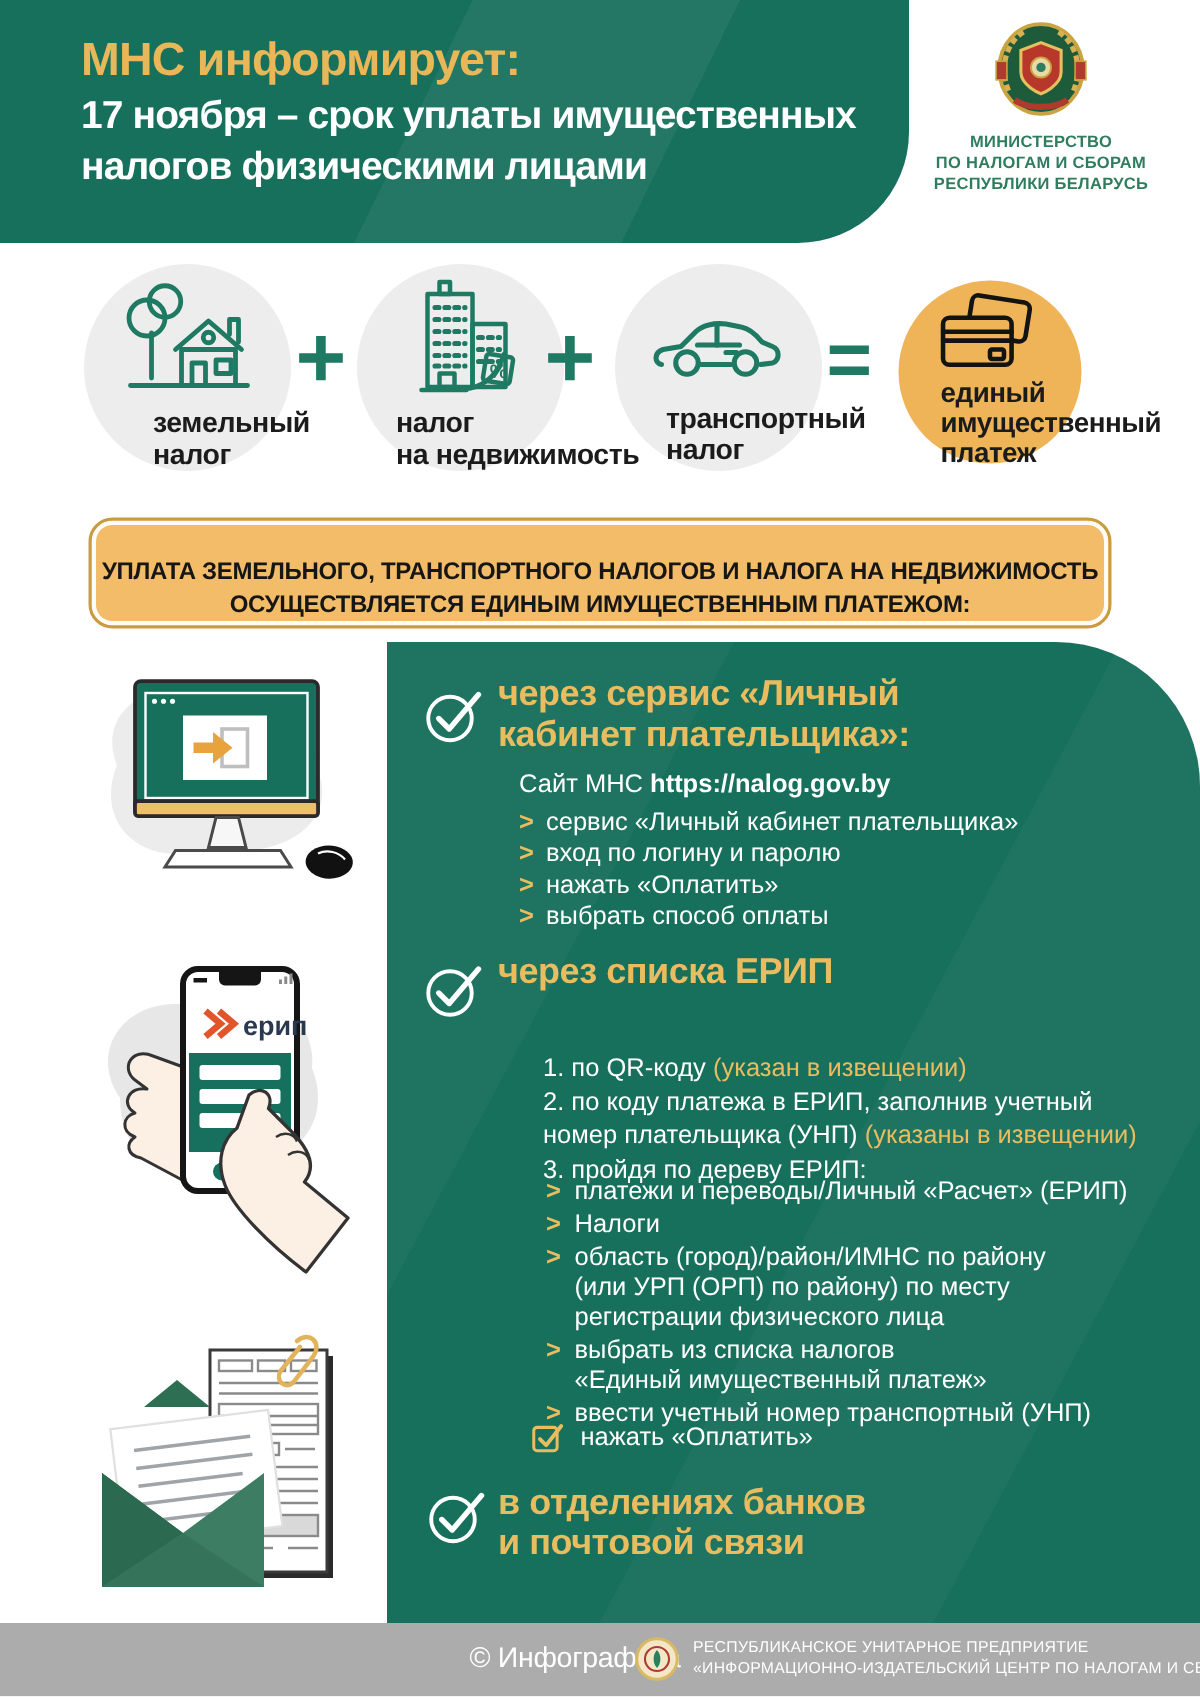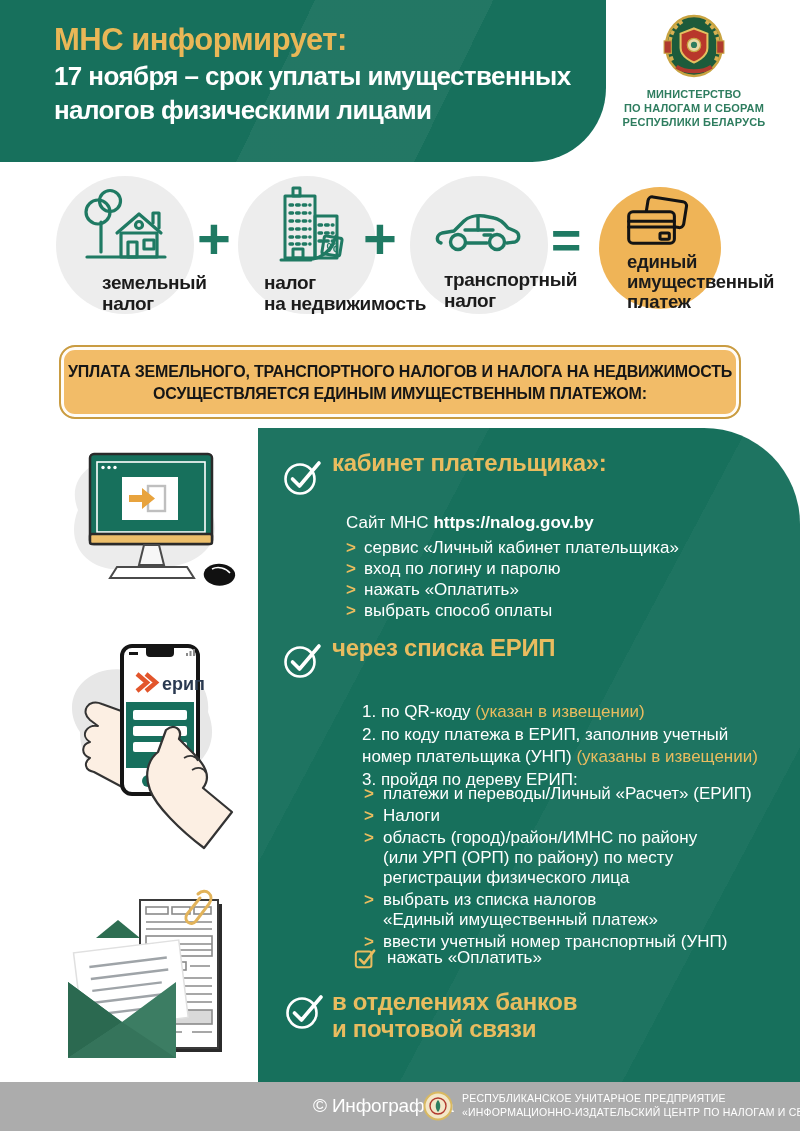--- a/index.html
+++ b/index.html
@@ -30,21 +30,21 @@
   .p1{left:197px;top:210px}.p2{left:363px;top:210px}
   .eqs{font-size:52px;left:551px;top:214px;}
   .eq-label{position:absolute;font-size:19px;font-weight:bold;color:#1b1b1b;line-height:21px;letter-spacing:-.3px;white-space:nowrap;}
   .lab1{left:102px;top:272px}.lab2{left:264px;top:272px}.lab3{left:444px;top:269px}
   .lab4{left:627px;top:252px;font-size:18.5px;line-height:20px;}
 
   
   .banner{position:absolute;left:59px;top:345px;width:682px;height:74px;box-sizing:border-box;
           background:#F2BC68;border:2px solid #C99C42;border-radius:16px;
           box-shadow:inset 0 0 0 3px rgba(255,255,255,.95);
-          text-align:center;color:#161616;font-weight:bold;font-size:16px;line-height:22px;padding-top:14px;letter-spacing:-.2px;}
+          text-align:center;color:#161616;font-weight:bold;font-size:16px;line-height:22px;padding-top:24px;letter-spacing:-.2px;}
 
   
   .panel{position:absolute;left:258px;top:428px;width:542px;height:654px;background:#17705C;
          border-radius:0 96px 0 0;
          background-image:linear-gradient(118deg,rgba(255,255,255,.03) 0 26%,rgba(255,255,255,0) 26% 55%,rgba(255,255,255,.03) 55% 80%,rgba(255,255,255,0) 80%);}
   .chk{position:absolute;width:40px;height:40px;}
   .s1i{left:25px;top:28px}.s2i{left:25px;top:211px}.s3i{left:27px;top:562px}
   .sec-h{position:absolute;color:#E9BC5F;font-size:24px;font-weight:bold;line-height:27px;letter-spacing:-.3px;white-space:nowrap;}
   .s1h{left:74px;top:21px}.s2h{left:74px;top:206px}.s3h{left:74px;top:560px}
   .site{position:absolute;left:88px;top:85px;color:#fff;font-size:17px;white-space:nowrap;}
@@ -254,20 +254,21 @@
     <polygon points="16,172 70,136 124,172" fill="#35745B"></polygon>
   </svg>
 
   <div class="panel">
 
     <svg class="chk s1i" viewBox="0 0 40 40">
       <circle cx="17" cy="23" r="14.5" fill="none" stroke="#fff" stroke-width="2.6"></circle>
       <path d="M9.5 23 L16.5 30 L36 7" fill="none" stroke="#fff" stroke-width="3.6" stroke-linecap="round" stroke-linejoin="round"></path>
     </svg>
     <div class="sec-h s1h">
+      <div>через сервис «Личный</div>
         <div>кабинет плательщика»:</div>
     </div>
     <div class="site">
       <span>Сайт МНС </span><b>https://nalog.gov.by</b>
     </div>
     <div class="blist">
       <div class="brow">
           <span class="mk">&gt;</span>
           <span>сервис «Личный кабинет плательщика»</span>
         </div>

